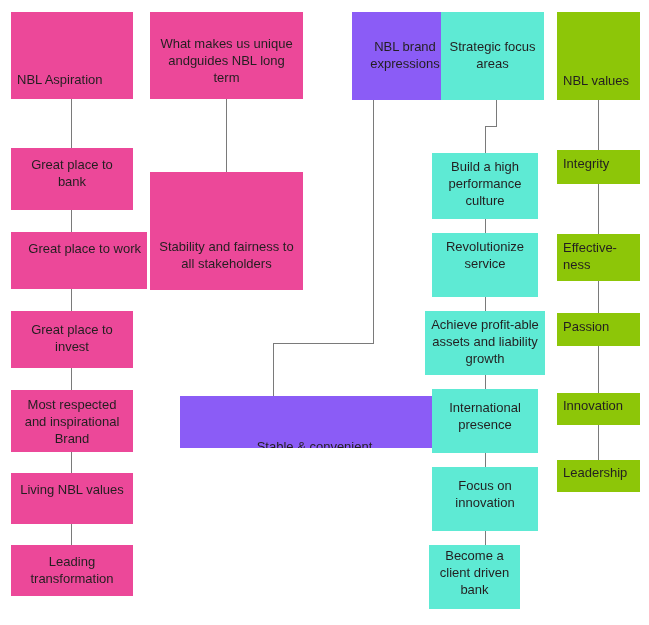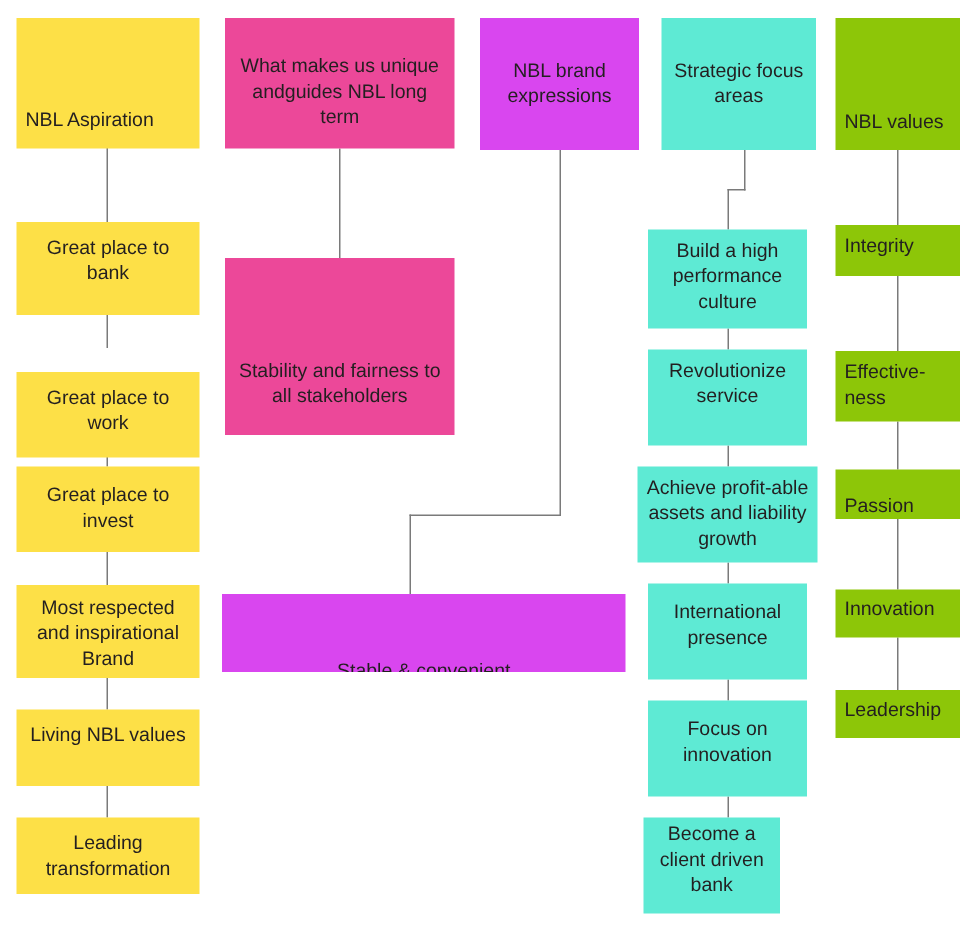--- a/index.html
+++ b/index.html
@@ -27,23 +27,23 @@
     overflow: hidden;
     padding: 0 6px;
     display: flex;
     justify-content: center;
   }
   .node .txt {
     display: block;
     width: 100%;
   }
   
-  .c-blue      { background: #fde047; }
+  .c-blue      { background: #ec4899; }
   .c-orange    { background: #ec4899; }
-  .c-gray      { background: #d946ef; }
+  .c-gray      { background: #8b5cf6; margin-left: 32px; }
   .c-lightblue { background: #5eead4; }
   .c-green     { background: #8dc608; }
 
   
   .va-bottom { align-items: flex-end; }
   .va-top    { align-items: flex-start; }
   .va-mid    { align-items: center; }
 
   
   .ta-center { text-align: center; }
@@ -92,21 +92,21 @@
   <div class="conn v" style="left:598px; top:425px; height:47px;"></div>
 
   <div class="node c-blue va-bottom ta-left fs-13" style="left:11px; top:12px; width:122px; height:87px; padding-bottom:10px;">
     <span class="txt">NBL Aspiration</span>
   </div>
 
   <div class="node c-blue va-top ta-center fs-13" style="left:11px; top:148px; width:122px; height:62px; padding-top:9px;">
     <span class="txt">Great place to bank</span>
   </div>
 
-  <div class="node c-blue va-top ta-center fs-13" style="left:11px; top:248px; width:122px; height:57px; padding-top:9px;">
+  <div class="node c-blue va-top ta-center fs-13" style="left:11px; top:232px; width:136px; height:57px; padding-top:9px;text-align:right;">
     <span class="txt">Great place to work</span>
   </div>
 
   <div class="node c-blue va-top ta-center fs-13" style="left:11px; top:311px; width:122px; height:57px; padding-top:11px;">
     <span class="txt">Great place to invest</span>
   </div>
 
   <div class="node c-blue va-top ta-center fs-13" style="left:11px; top:390px; width:122px; height:62px; padding-top:7px;">
     <span class="txt">Most respected and inspirational Brand</span>
   </div>
@@ -168,21 +168,21 @@
   </div>
 
   <div class="node c-green va-top ta-left fs-13" style="left:557px; top:150px; width:83px; height:34px; padding-top:6px;">
     <span class="txt">Integrity</span>
   </div>
 
   <div class="node c-green va-top ta-left fs-13" style="left:557px; top:234px; width:83px; height:47px; padding-top:6px;">
     <span class="txt">Effective-ness</span>
   </div>
 
-  <div class="node c-green va-top ta-left fs-13" style="left:557px; top:313px; width:83px; height:33px; padding-top:6px;align-items:flex-end;">
+  <div class="node c-green va-top ta-left fs-13" style="left:557px; top:313px; width:83px; height:33px; padding-top:6px;">
     <span class="txt">Passion</span>
   </div>
 
   <div class="node c-green va-top ta-left fs-13" style="left:557px; top:393px; width:83px; height:32px; padding-top:5px;">
     <span class="txt">Innovation</span>
   </div>
 
   <div class="node c-green va-top ta-left fs-13" style="left:557px; top:460px; width:83px; height:32px; padding-top:5px;">
     <span class="txt">Leadership</span>
   </div>

